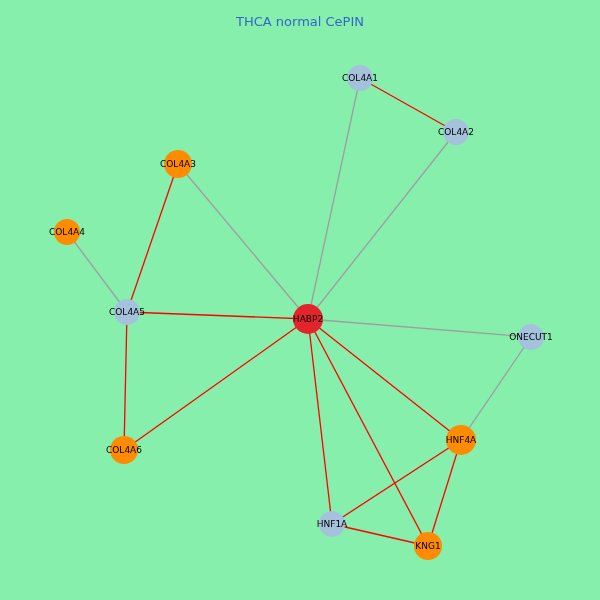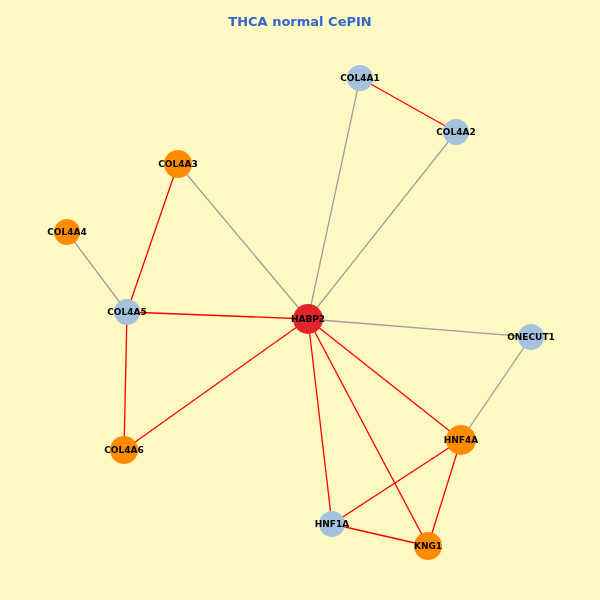--- a/index.html
+++ b/index.html
@@ -32,21 +32,21 @@
   .node-label {
     font-size: 9px;
     font-family: "DejaVu Sans", sans-serif;
     fill: #000000;
     text-anchor: middle;
   }
 </style>
 </head>
 <body>
 
-<div class="canvas" style="background: #fef9c3; font-weight: bold;">
+<div class="canvas" style="background: #86efac;">
   <div class="plot-title" style="color: rgb(51, 102, 204);">THCA normal CePIN</div>
   <svg class="graph" id="graph" width="600" height="600" viewBox="0 0 600 600">
       <line x1="360" y1="78" x2="308" y2="319" stroke="#9E9E9E" stroke-width="1.3"></line>
       <line x1="456" y1="132" x2="308" y2="319" stroke="#9E9E9E" stroke-width="1.3"></line>
       <line x1="360" y1="78" x2="456" y2="132" stroke="#FF0000" stroke-width="1.3"></line>
       <line x1="178" y1="164" x2="308" y2="319" stroke="#9E9E9E" stroke-width="1.3"></line>
       <line x1="178" y1="164" x2="127" y2="312" stroke="#FF0000" stroke-width="1.3"></line>
       <line x1="67" y1="232" x2="127" y2="312" stroke="#9E9E9E" stroke-width="1.3"></line>
       <line x1="127" y1="312" x2="308" y2="319" stroke="#FF0000" stroke-width="1.3"></line>
       <line x1="127" y1="312" x2="124" y2="450" stroke="#FF0000" stroke-width="1.3"></line>

